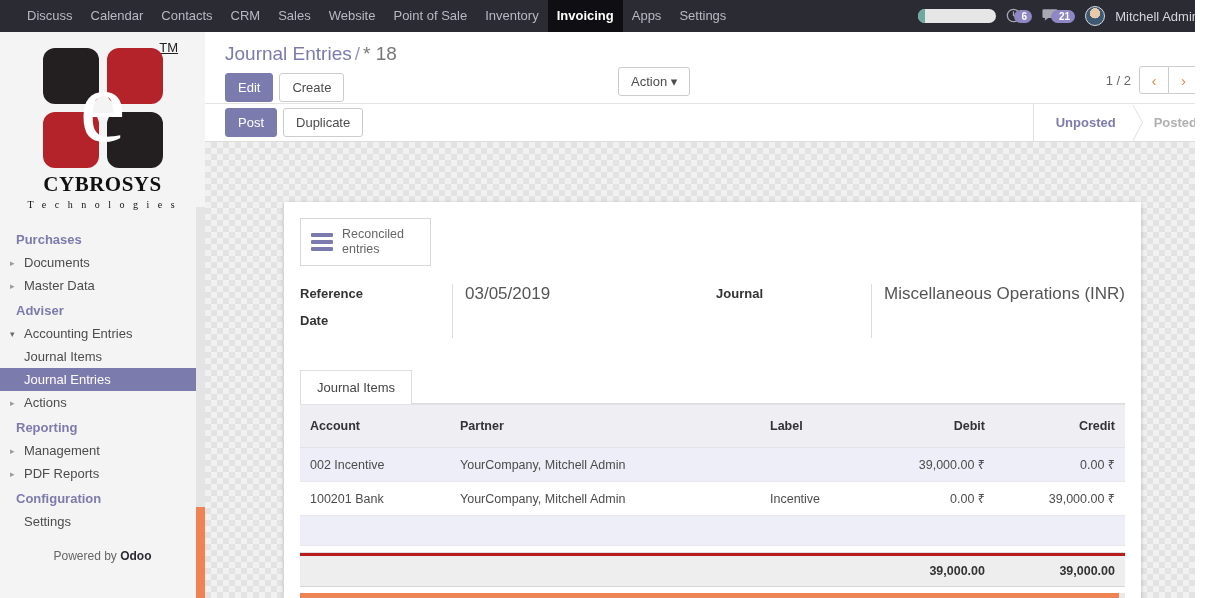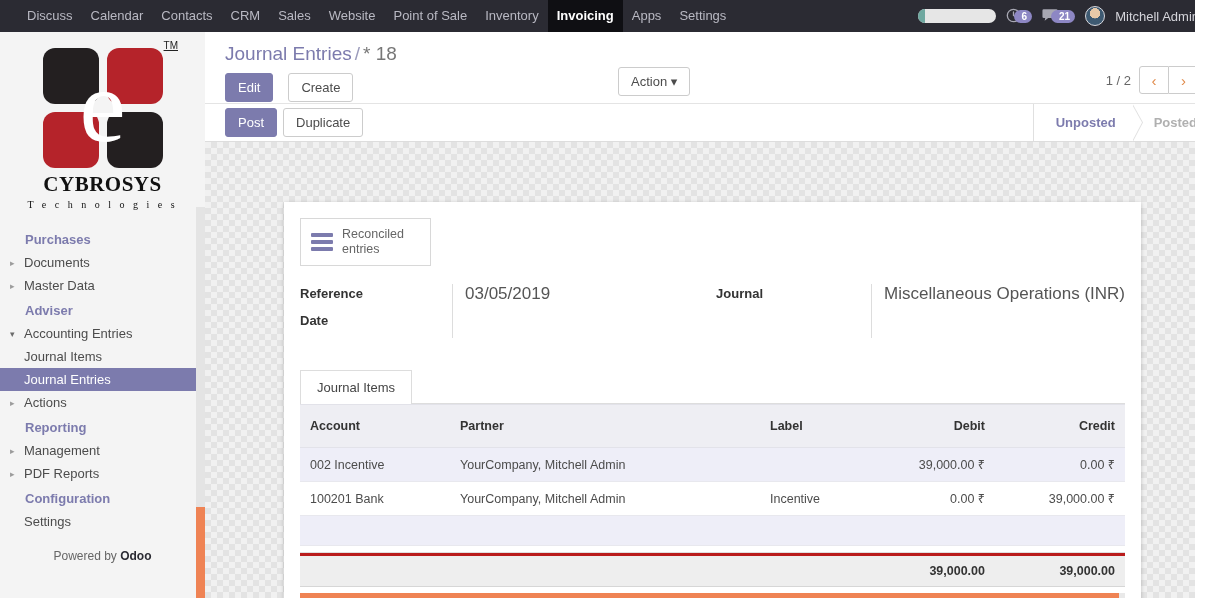--- a/index.html
+++ b/index.html
@@ -45,21 +45,21 @@
     border: 1px solid #d8d8de; overflow: hidden;
   }
   .username { color: #d4d4da; font-size: 13px; padding-right: 6px; }
 
   
   .sidebar {
     position: absolute; top: 32px; left: 0; width: 205px; height: 566px;
     background: #f4f4f4; overflow: hidden;
   }
   .logo-box { padding: 10px 0 12px; text-align: center; background: #f4f4f4; position: relative; }
-  .logo-tm { position: absolute; right: 27px; top: 8px; font-size: 10px; color: #222; text-decoration: underline; }
+  .logo-tm { position: absolute; right: 27px; top: 8px; font-size: 13px; color: #222; text-decoration: underline; }
   .logo-grid {
     width: 120px; height: 120px; margin: 6px auto 4px; position: relative;
   }
   .sq { position: absolute; width: 56px; height: 56px; border-radius: 12px; }
   .sq.tl { left: 0; top: 0; background: #231f20; }
   .sq.tr { right: 0; top: 0; background: #b5232a; }
   .sq.bl { left: 0; bottom: 0; background: #b5232a; }
   .sq.br { right: 0; bottom: 0; background: #231f20; }
   .logo-c {
     position: absolute; left: 50%; top: 50%; transform: translate(-50%,-52%);
@@ -71,21 +71,21 @@
     letter-spacing: 0.5px; color: #111; margin-top: 2px;
   }
   .logo-sub {
     font-family: "Liberation Serif", serif; font-size: 10px; letter-spacing: 3px;
     color: #111; margin-top: 2px;
   }
 
   .menu { padding-top: 4px; font-size: 13px; }
   .menu-section {
     color: #7c7bad; font-weight: bold; font-size: 13px;
-    padding: 6px 0 4px 25px;
+    padding: 6px 0 4px 16px;
   }
   .menu-row {
     display: flex; align-items: center; padding: 4px 0 4px 10px; color: #4c4c4c;
     cursor: pointer;
   }
   .menu-row.sel { background: #7c7bad; color: #ffffff; }
   .caret { width: 14px; font-size: 9px; color: #9b9b9b; flex: 0 0 14px; }
   .caret.down { color: #6b6b6b; }
   .menu-row .lbl { white-space: nowrap; }
   .menu-row.child { padding-left: 24px; }
@@ -105,21 +105,21 @@
     position: absolute; top: 32px; left: 205px; width: 1008px; height: 566px;
     background: #14b8a6; overflow: hidden;
   }
   .cp-top {
     position: relative; height: 72px; background: #ffffff;
     border-bottom: 1px solid #e4e4e4; padding: 10px 14px 0 20px;
   }
   .breadcrumb { font-size: 19px; color: #7c7bad; line-height: 24px; }
   .breadcrumb .sep { color: #9b9bbb; padding: 0 3px; }
   .breadcrumb .cur { color: #777777; }
-  .btn-row { display: flex; align-items: center; gap: 15px; margin-top: 7px; }
+  .btn-row { display: flex; align-items: center; gap: 6px; margin-top: 7px; }
   .btn {
     font-size: 13px; padding: 5px 12px; border: 1px solid #cccccc; background: #ffffff;
     color: #4c4c4c; border-radius: 3px; cursor: pointer; line-height: 17px;
   }
   .btn.primary { background: #7c7bad; border-color: #7c7bad; color: #ffffff; }
   .action-btn {
     position: absolute; left: 413px; top: 72px; transform: translateY(-100%);
     margin-top: -8px;
   }
   .pager {

